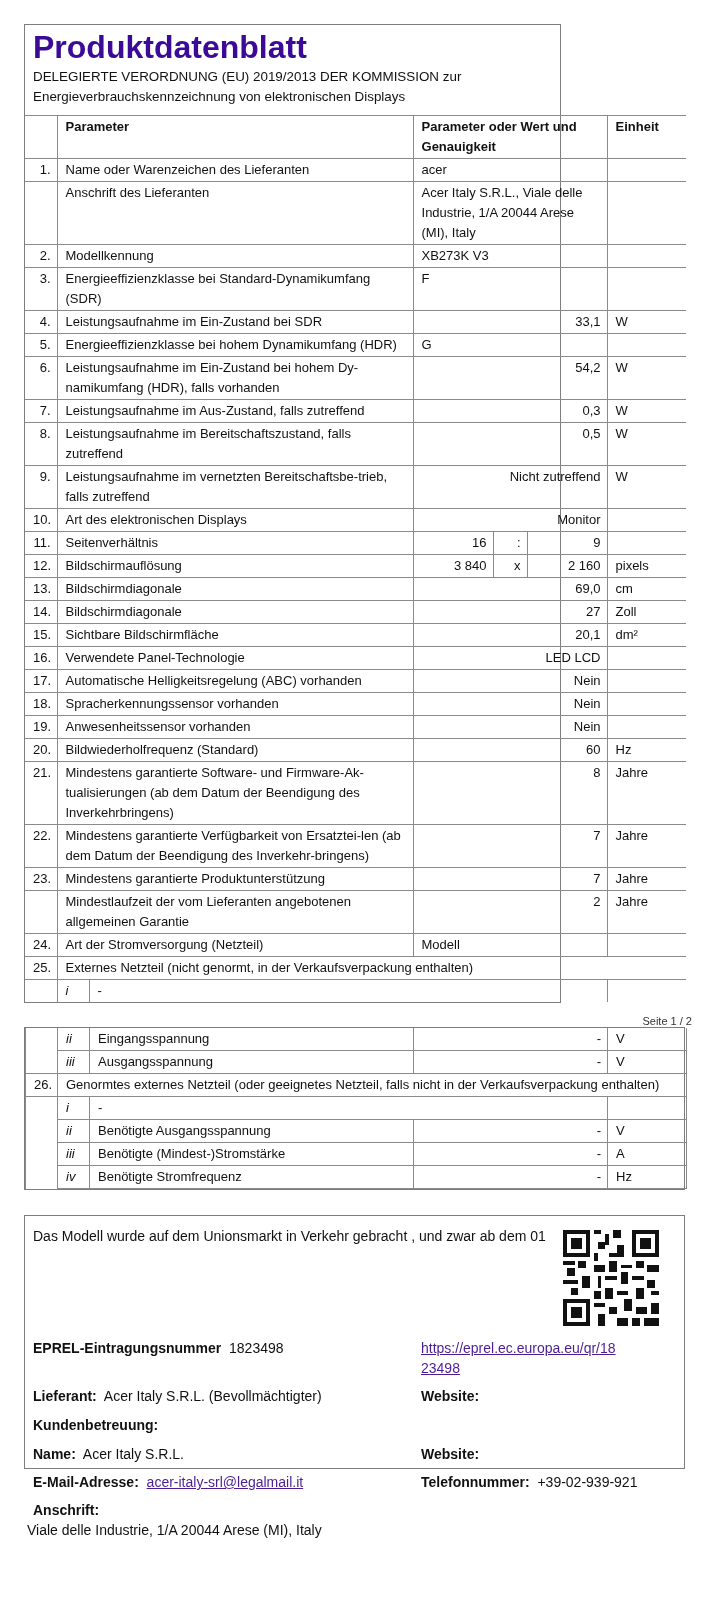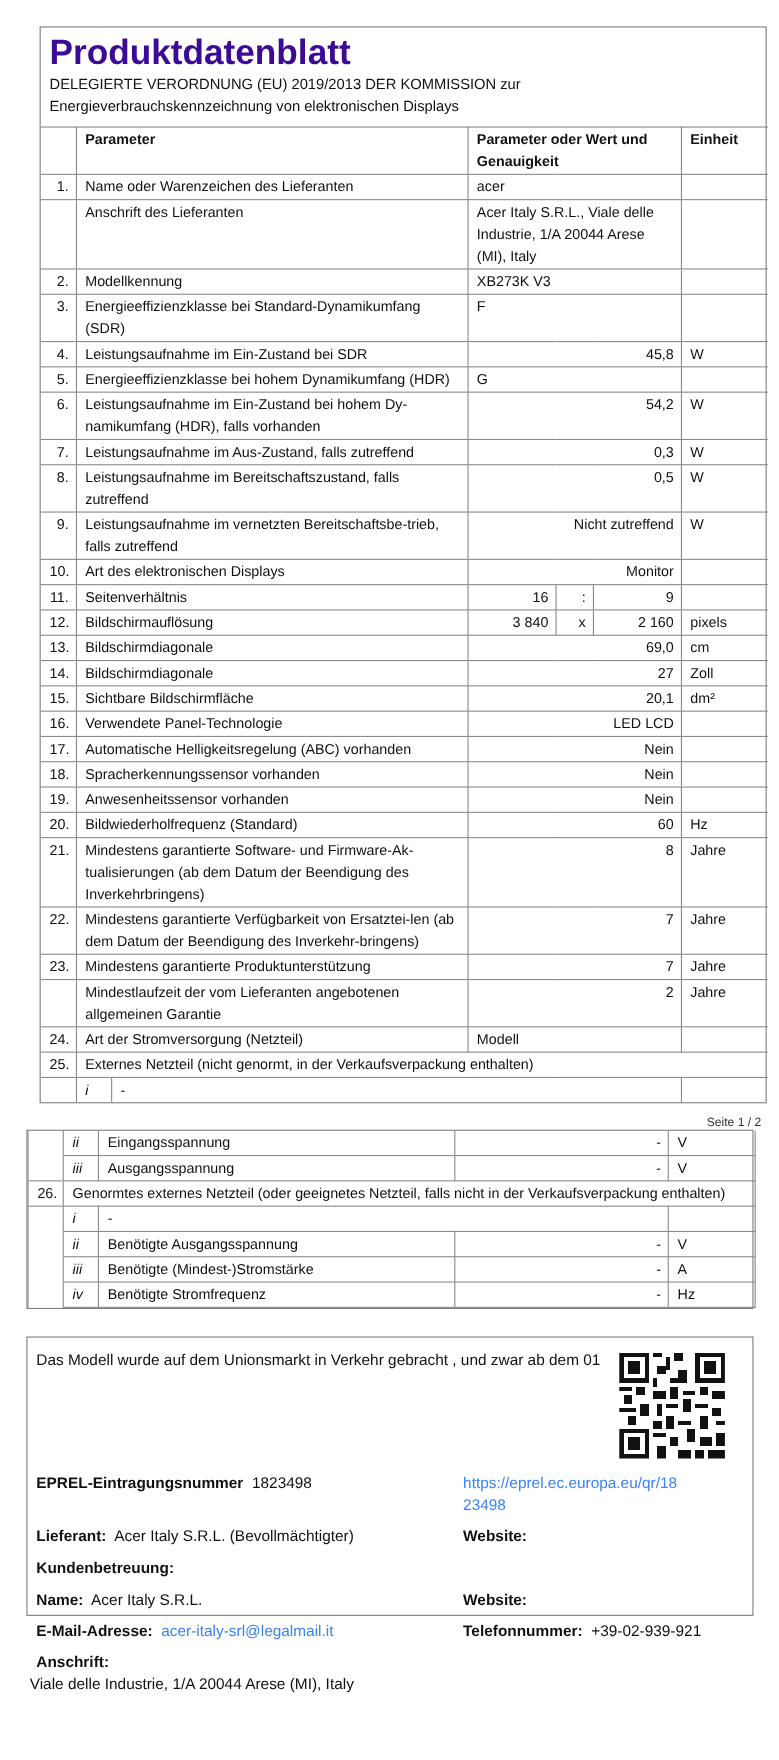--- a/index.html
+++ b/index.html
@@ -1,38 +1,38 @@
 <!DOCTYPE html>
 <html><head>
 <meta charset="utf-8">
 <style>
   html, body { margin: 0; padding: 0; background: #ffffff; }
   body { width: 708px; height: 1600px; position: relative; font-family: "Liberation Sans", sans-serif; color: #111; font-size: 14px; overflow: hidden; }
-  .sheet { position: absolute; left: 36px; top: 24px; width: 661px; border: 1px solid #7d7d7d; box-sizing: border-box; }
+  .sheet { position: absolute; left: 24px; top: 24px; width: 537px; border: 1px solid #7d7d7d; box-sizing: border-box; }
   .head { padding: 2px 8px 8px 8px; }
   .title { color: #3b0a97; font-weight: bold; font-size: 32px; line-height: 40px; margin: 0; }
   .sub { font-size: 13.4px; line-height: 20px; }
   table { border-collapse: collapse; width: 100%; table-layout: fixed; font-size: 13px; }
   td, th { border: 1px solid #8a8a8a; padding: 1px 6px 1px 8px; vertical-align: top; line-height: 20px; text-align: left; font-weight: normal; }
   th { font-weight: bold; }
   .num { text-align: right; padding-right: 6px; padding-left: 2px; }
   .r { text-align: right; }
   .c { text-align: right; }
   .it { font-style: italic; }
   table.t1 tr:first-child td, table.t1 tr:first-child th { border-top: 1px solid #8a8a8a; }
   .sheet table td:first-child, .sheet table th:first-child { border-left: none; }
   .sheet table td:last-child, .sheet table th:last-child { border-right: none; }
   .sheet table tr:last-child td { border-bottom: none; }
   .pageno { position: absolute; right: 16px; top: 1015px; font-size: 11px; color: #333; }
   .sheet2 { position: absolute; left: 24px; top: 1027px; width: 661px; border: 1px solid #7d7d7d; box-sizing: border-box; }
   .sheet2 table tr:first-child td { border-top: none; }
   .info { position: absolute; left: 24px; top: 1215px; width: 661px; height: 254px; border: 1px solid #7d7d7d; box-sizing: border-box; font-size: 14px; }
   .info .line { position: absolute; left: 8px; line-height: 20px; }
   .info b { font-weight: bold; }
-  .link { color: #3b82f6; }
+  .link { color: #4c1d95; text-decoration: underline; }
   .qr { position: absolute; left: 538px; top: 14px; width: 96px; height: 96px; }
 </style>
 </head>
 <body>
 
 <div class="sheet">
   <div class="head">
     <h1 class="title">Produktdatenblatt</h1>
     <div class="sub">
       <div>DELEGIERTE VERORDNUNG (EU) 2019/2013 DER KOMMISSION zur</div>
@@ -76,21 +76,21 @@
         </tr>
         <tr>
           <td class="r">3.</td>
           <td colspan="2">Energieeffizienzklasse bei Standard-Dynamikumfang (SDR)</td>
           <td colspan="3">F</td>
           <td></td>
         </tr>
         <tr>
           <td class="r">4.</td>
           <td colspan="2">Leistungsaufnahme im Ein-Zustand bei SDR</td>
-          <td class="num" colspan="3">45,8</td>
+          <td class="num" colspan="3">33,1</td>
           <td>W</td>
         </tr>
         <tr>
           <td class="r">5.</td>
           <td colspan="2">Energieeffizienzklasse bei hohem Dynamikumfang (HDR)</td>
           <td colspan="3">G</td>
           <td></td>
         </tr>
         <tr>
           <td class="r">6.</td>

